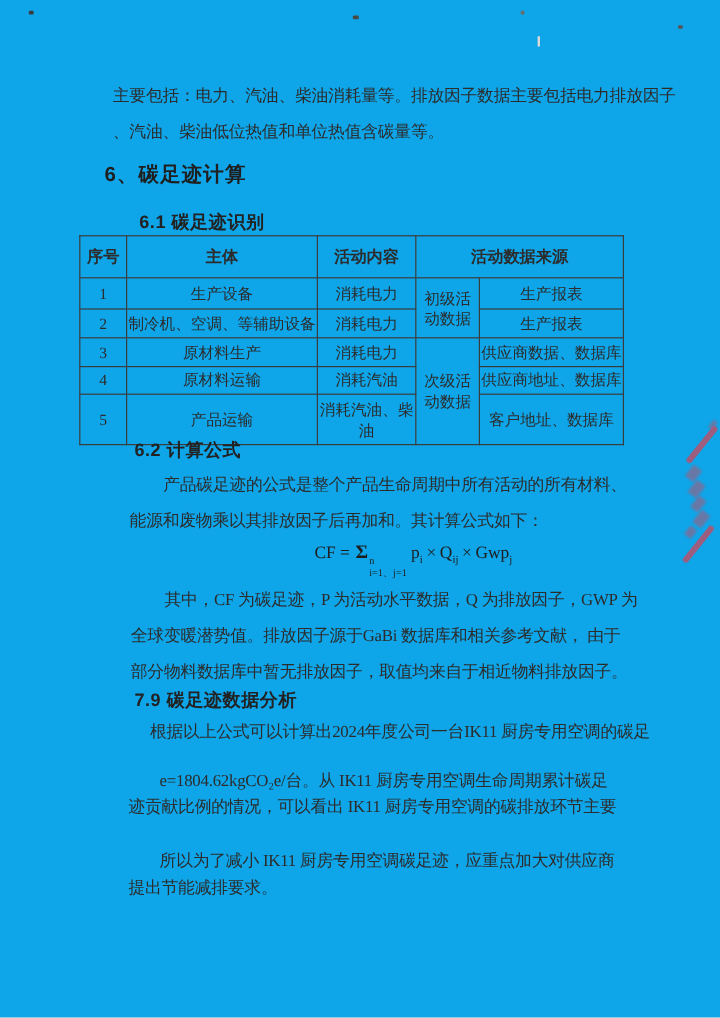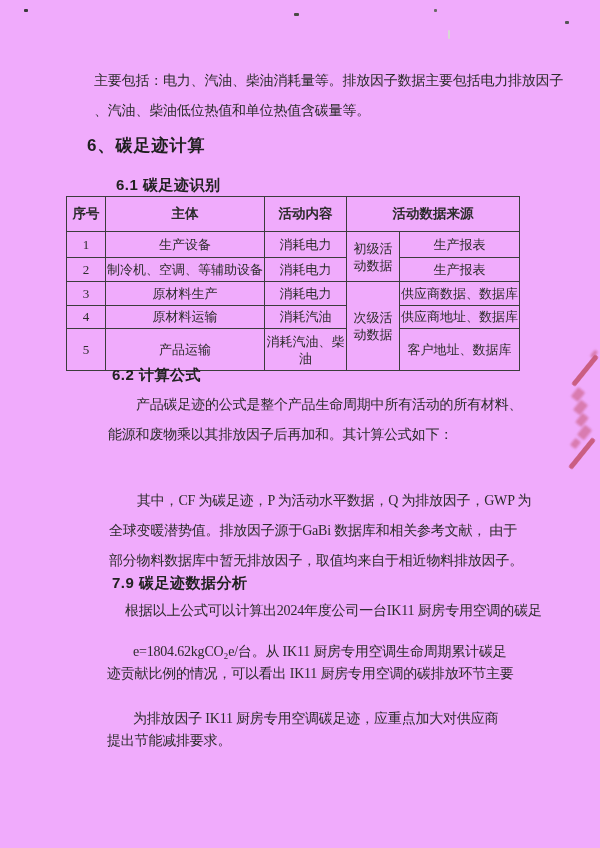--- a/index.html
+++ b/index.html
@@ -1,18 +1,18 @@
 <!DOCTYPE html>
 <html><head>
 <meta charset="utf-8">
 <style>
   html,body {margin:0; padding:0; background:#e9e9e7;}
   .page {
     position:relative; width:600px; height:848px; margin:0 auto;
-    background:#f0abfc; overflow:hidden;
+    background:#0ea5e9; overflow:hidden;
     font-family:"Liberation Serif","DejaVu Serif",serif;
     color:#2c2c2c;
   }
   .abs {position:absolute;}
   .para {font-size:14px; letter-spacing:-0.2px; line-height:30px;}
   .para .ln {white-space:nowrap;}
   .ind28 {padding-left:28px;}
   .ind18 {padding-left:18px;}
   .ind26 {padding-left:26px;}
   .tight {line-height:17px;}
@@ -122,40 +122,48 @@
   </tbody>
     </table>
 
   <div class="abs h-sub" style="left:112px; top:366px;">6.2 计算公式</div>
 
   <div class="abs para" style="left:108px; top:390px; width:440px;">
     <div class="ln ind28">产品碳足迹的公式是整个产品生命周期中所有活动的所有材料、</div>
     <div class="ln">能源和废物乘以其排放因子后再加和。其计算公式如下：</div>
   </div>
 
+  <div class="abs formula" style="left:262px; top:452px;">
+    <span>CF =</span>
+    <span class="sigma">Σ</span><span class="limits">
+        <i>n</i>
+        <i>i=1、j=1</i>
+      </span>
+    <span class="term"><span>p</span><sub>i</sub></span><span class="op">×</span><span class="term"><span>Q</span><sub>ij</sub></span><span class="op">×</span><span class="term"><span>Gwp</span><sub>j</sub></span>
+  </div>
 
   <div class="abs para" style="left:109px; top:486px; width:440px;">
     <div class="ln ind28">其中，CF 为碳足迹，P 为活动水平数据，Q 为排放因子，GWP 为</div>
     <div class="ln">全球变暖潜势值。排放因子源于GaBi 数据库和相关参考文献， 由于</div>
     <div class="ln">部分物料数据库中暂无排放因子，取值均来自于相近物料排放因子。</div>
   </div>
 
   <div class="abs h-sub" style="left:112px; top:574px;">7.9 碳足迹数据分析</div>
 
   <div class="abs para tight" style="left:107px; top:602px; width:445px;">
     <div class="ln ind18">根据以上公式可以计算出2024年度公司一台IK11 厨房专用空调的碳足</div>
   </div>
 
   <div class="abs para mid" style="left:107px; top:641px; width:445px;">
     <div class="ln ind26">e=1804.62kgCO₂e/台。从 IK11 厨房专用空调生命周期累计碳足</div>
     <div class="ln">迹贡献比例的情况，可以看出 IK11 厨房专用空调的碳排放环节主要</div>
   </div>
 
   <div class="abs para mid" style="left:107px; top:708px; width:445px;">
-    <div class="ln ind26">为排放因子 IK11 厨房专用空调碳足迹，应重点加大对供应商</div>
+    <div class="ln ind26">所以为了减小 IK11 厨房专用空调碳足迹，应重点加大对供应商</div>
     <div class="ln">提出节能减排要求。</div>
   </div>
 
   <div>
     <i class="stamp-bar" style="left:566px; top:368px; width:38px; height:5px; transform:rotate(-51deg);"></i>
     <i class="stamp-bar" style="left:563px; top:451px; width:38px; height:5px; transform:rotate(-51deg);"></i>
     <i class="stamp-blob" style="left:572px; top:390px; width:12px; height:9px; transform:rotate(-51deg);"></i>
     <i class="stamp-blob" style="left:574px; top:403px; width:13px; height:9px; transform:rotate(-51deg);"></i>
     <i class="stamp-blob" style="left:576px; top:416px; width:12px; height:8px; transform:rotate(-51deg);"></i>
     <i class="stamp-blob" style="left:578px; top:428px; width:13px; height:9px; transform:rotate(-51deg);"></i>

